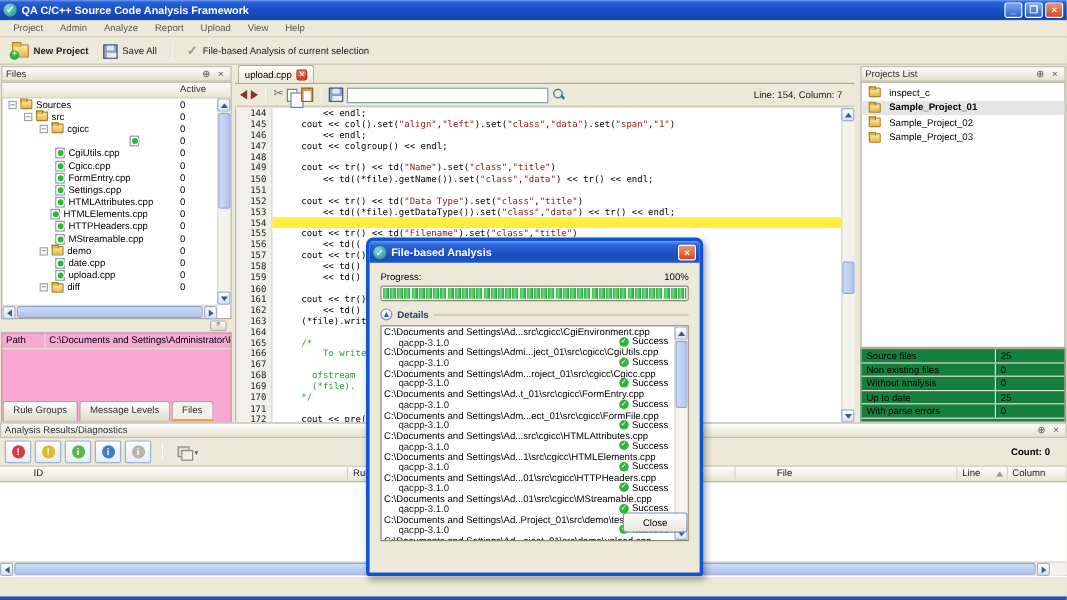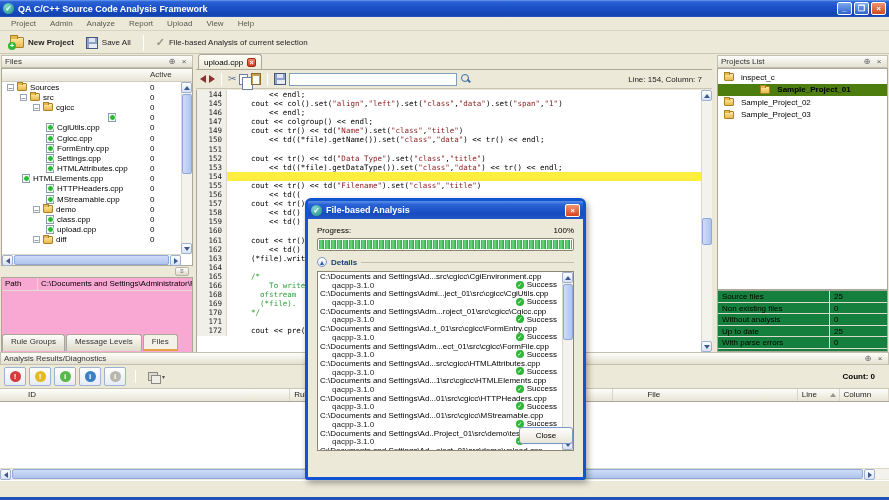--- a/index.html
+++ b/index.html
@@ -103,21 +103,21 @@
   .code-row .ct{padding-left:6px;flex:1;}
   .code-row.hl .ct{background:#ffee3e;}
   .str{color:#8b1a1a;}
   .com{color:#2e9e3a;}
   .ed-sb{position:absolute;right:0;top:36px;bottom:0;width:11px;background:#f3f2ec;border-left:1px solid #dcd9c9;}
 
   
   .right-panel{position:absolute;left:717px;top:55px;width:171px;height:297px;background:#ECE9D8;}
   .proj-box{position:absolute;left:0;top:13px;width:171px;height:222px;background:#fff;border:1px solid #aca899;padding-top:2px;}
   .proj-row{display:flex;align-items:center;height:12.5px;padding-left:6px;gap:4px;white-space:nowrap;}
-  .proj-row.sel{background:#4d7c0f;font-weight:bold;justify-content:center;}
+  .proj-row.sel{background:#e5e5e5;font-weight:bold;}
   .stats-box{position:absolute;left:0;top:235px;width:171px;height:62px;background:#15803d;border:1px solid #aca899;}
   .stat-row{display:flex;height:11.6px;border-bottom:1px solid #dedbce;}
   .stat-row .sl{width:112px;padding:1px 4px;border-right:1px solid #dedbce;}
   .stat-row .sv{flex:1;padding:1px 4px;}
 
   
   .results{position:absolute;left:0;top:352px;width:889px;height:127px;background:#ECE9D8;}
   .res-toolbar{height:24px;display:flex;align-items:center;gap:3px;padding:0 4px;border-bottom:1px solid #c9c5b5;}
   .filter-btn{width:22px;height:19px;background:linear-gradient(180deg,#fefefe,#e7ecf5);border:1px solid #9db1d1;border-radius:2px;display:flex;align-items:center;justify-content:center;}
   .filter-dot{width:11px;height:11px;border-radius:50%;color:#fff;font-size:8px;line-height:11px;text-align:center;font-weight:bold;}
@@ -254,21 +254,21 @@
           <div class="tree-row" style="padding-left: 44px;">
             <span class="file-ic"></span>
             <span class="tree-label">Settings.cpp</span>
             <span class="tree-active">0</span>
           </div>
           <div class="tree-row" style="padding-left: 44px;">
             <span class="file-ic"></span>
             <span class="tree-label">HTMLAttributes.cpp</span>
             <span class="tree-active">0</span>
           </div>
-          <div class="tree-row" style="padding-left: 20px;">
+          <div class="tree-row" style="padding-left: 40px;">
             <span class="file-ic"></span>
             <span class="tree-label">HTMLElements.cpp</span>
             <span class="tree-active">0</span>
           </div>
           <div class="tree-row" style="padding-left: 44px;">
             <span class="file-ic"></span>
             <span class="tree-label">HTTPHeaders.cpp</span>
             <span class="tree-active">0</span>
           </div>
           <div class="tree-row" style="padding-left: 44px;">
@@ -277,21 +277,21 @@
             <span class="tree-active">0</span>
           </div>
           <div class="tree-row" style="padding-left: 31px;">
             <span class="expander">–</span>
             <span class="folder-ic"></span>
             <span class="tree-label">demo</span>
             <span class="tree-active">0</span>
           </div>
           <div class="tree-row" style="padding-left: 44px;">
             <span class="file-ic"></span>
-            <span class="tree-label">class.cpp</span>
+            <span class="tree-label">date.cpp</span>
             <span class="tree-active">0</span>
           </div>
           <div class="tree-row" style="padding-left: 44px;">
             <span class="file-ic"></span>
             <span class="tree-label">upload.cpp</span>
             <span class="tree-active">0</span>
           </div>
           <div class="tree-row" style="padding-left: 31px;">
             <span class="expander">–</span>
             <span class="folder-ic"></span>
@@ -352,38 +352,40 @@
       <span class="ic-floppy"></span>
       <input class="ed-search" value="" style="">
       <span class="ic-mag"></span>
       <span class="ed-linecol">Line: 154, Column: 7</span>
     </div>
     <div class="code-area">
         <div class="code-row"><span class="gut">144</span><span class="ct"><span>        &lt;&lt; endl;</span></span></div>
         <div class="code-row"><span class="gut">145</span><span class="ct"><span>    cout &lt;&lt; col().set(</span><span class="str">"align"</span><span>,</span><span class="str">"left"</span><span>).set(</span><span class="str">"class"</span><span>,</span><span class="str">"data"</span><span>).set(</span><span class="str">"span"</span><span>,</span><span class="str">"1"</span><span>)</span></span></div>
         <div class="code-row"><span class="gut">146</span><span class="ct"><span>        &lt;&lt; endl;</span></span></div>
         <div class="code-row"><span class="gut">147</span><span class="ct"><span>    cout &lt;&lt; colgroup() &lt;&lt; endl;</span></span></div>
+        <div class="code-row"><span class="gut">148</span><span class="ct"></span></div>
         <div class="code-row"><span class="gut">149</span><span class="ct"><span>    cout &lt;&lt; tr() &lt;&lt; td(</span><span class="str">"Name"</span><span>).set(</span><span class="str">"class"</span><span>,</span><span class="str">"title"</span><span>)</span></span></div>
         <div class="code-row"><span class="gut">150</span><span class="ct"><span>        &lt;&lt; td((*file).getName()).set(</span><span class="str">"class"</span><span>,</span><span class="str">"data"</span><span>) &lt;&lt; tr() &lt;&lt; endl;</span></span></div>
         <div class="code-row"><span class="gut">151</span><span class="ct"></span></div>
         <div class="code-row"><span class="gut">152</span><span class="ct"><span>    cout &lt;&lt; tr() &lt;&lt; td(</span><span class="str">"Data Type"</span><span>).set(</span><span class="str">"class"</span><span>,</span><span class="str">"title"</span><span>)</span></span></div>
         <div class="code-row"><span class="gut">153</span><span class="ct"><span>        &lt;&lt; td((*file).getDataType()).set(</span><span class="str">"class"</span><span>,</span><span class="str">"data"</span><span>) &lt;&lt; tr() &lt;&lt; endl;</span></span></div>
         <div class="code-row hl"><span class="gut">154</span><span class="ct"></span></div>
         <div class="code-row"><span class="gut">155</span><span class="ct"><span>    cout &lt;&lt; tr() &lt;&lt; td(</span><span class="str">"Filename"</span><span>).set(</span><span class="str">"class"</span><span>,</span><span class="str">"title"</span><span>)</span></span></div>
         <div class="code-row"><span class="gut">156</span><span class="ct"><span>        &lt;&lt; td((</span></span></div>
         <div class="code-row"><span class="gut">157</span><span class="ct"><span>    cout &lt;&lt; tr() &lt;&lt;</span></span></div>
         <div class="code-row"><span class="gut">158</span><span class="ct"><span>        &lt;&lt; td()</span></span></div>
         <div class="code-row"><span class="gut">159</span><span class="ct"><span>        &lt;&lt; td()</span></span></div>
         <div class="code-row"><span class="gut">160</span><span class="ct"></span></div>
         <div class="code-row"><span class="gut">161</span><span class="ct"><span>    cout &lt;&lt; tr() &lt;&lt;</span></span></div>
         <div class="code-row"><span class="gut">162</span><span class="ct"><span>        &lt;&lt; td()</span></span></div>
         <div class="code-row"><span class="gut">163</span><span class="ct"><span>    (*file).writeT</span></span></div>
         <div class="code-row"><span class="gut">164</span><span class="ct"></span></div>
         <div class="code-row"><span class="gut">165</span><span class="ct com">    /*</span></div>
         <div class="code-row"><span class="gut">166</span><span class="ct com">        To write</span></div>
+        <div class="code-row"><span class="gut">167</span><span class="ct"></span></div>
         <div class="code-row"><span class="gut">168</span><span class="ct com">      ofstream</span></div>
         <div class="code-row"><span class="gut">169</span><span class="ct com">      (*file).</span></div>
         <div class="code-row"><span class="gut">170</span><span class="ct com">    */</span></div>
         <div class="code-row"><span class="gut">171</span><span class="ct"></span></div>
         <div class="code-row"><span class="gut">172</span><span class="ct"><span>    cout &lt;&lt; pre() &lt;&lt;</span></span></div>
       </div>
     <div class="ed-sb">
       <div class="sb-btn" style="top:0;right:0;">
           <span class="tri tri-up"></span>
         </div>

